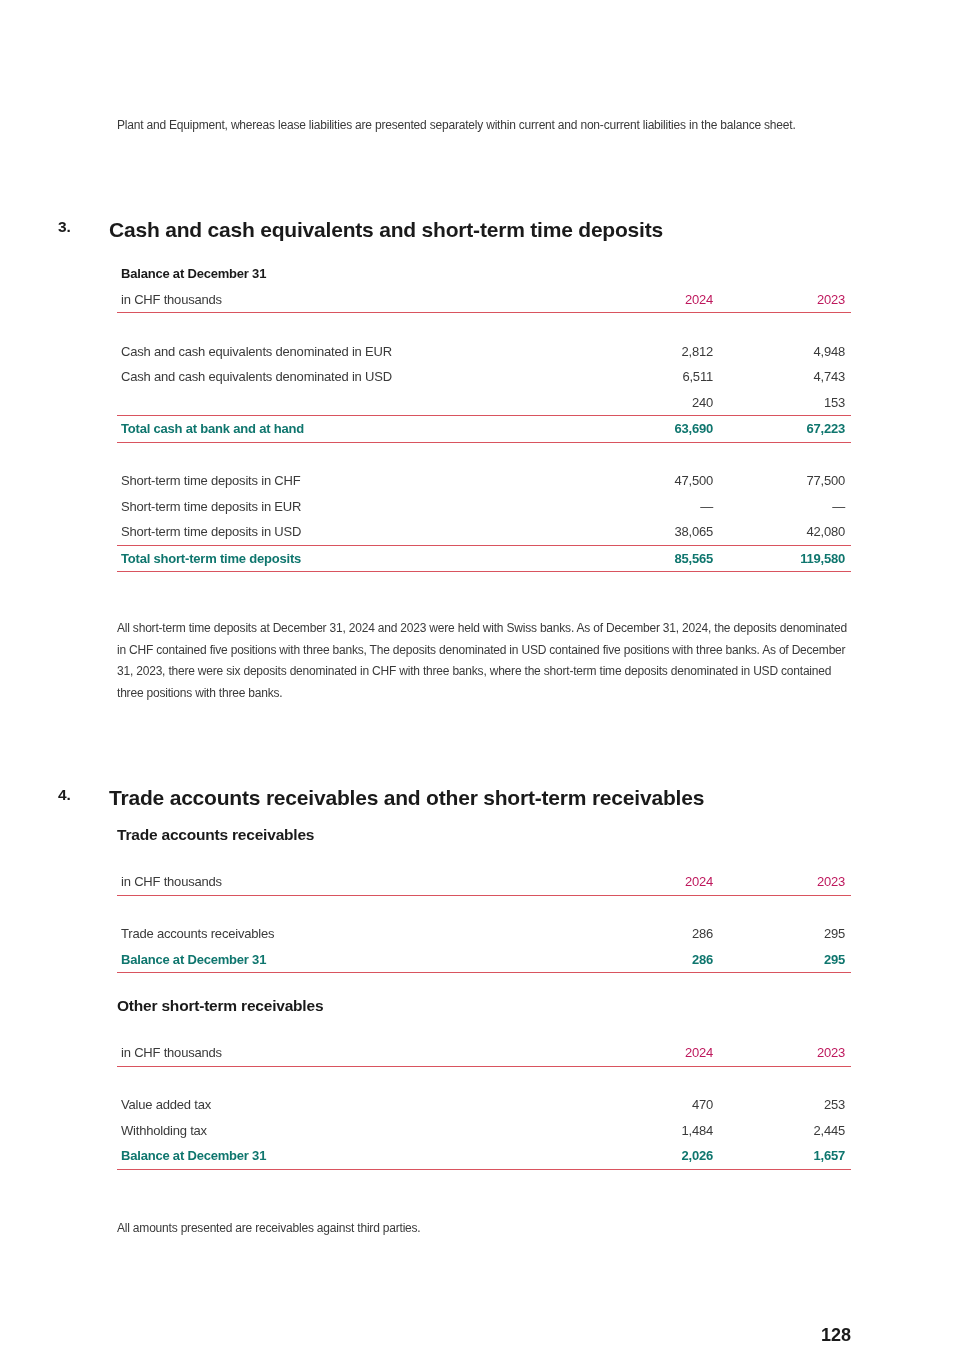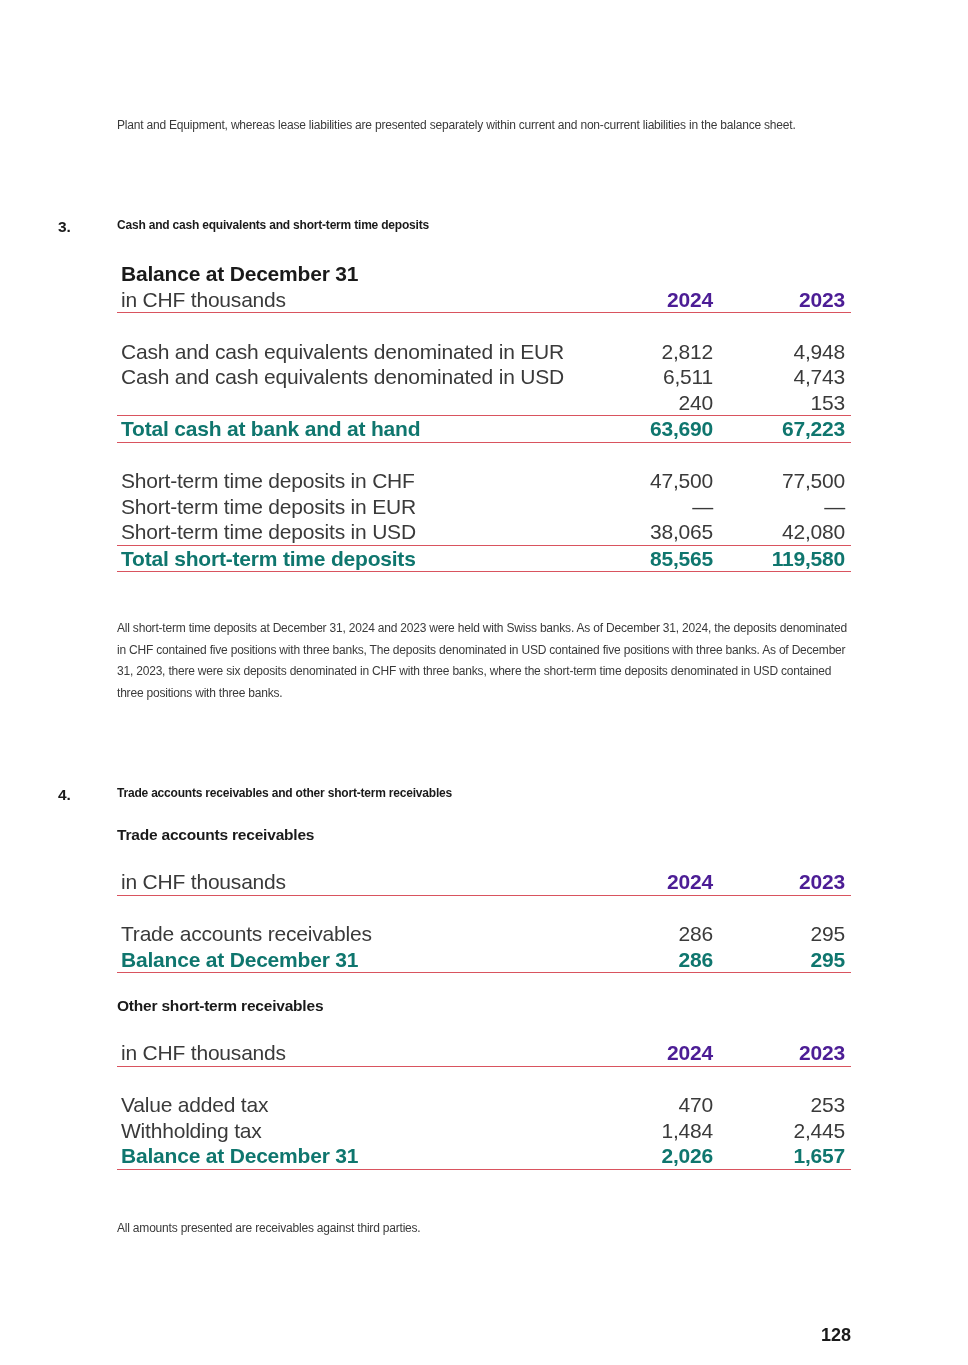--- a/index.html
+++ b/index.html
@@ -7,32 +7,32 @@
     width: 968px; height: 1365px; position: relative; overflow: hidden;
     font-family: "Liberation Sans", "DejaVu Sans", sans-serif;
     color: #333333;
   }
   .abs { position: absolute; }
   .para {
     left: 117px; width: 735px; font-size: 12px; line-height: 21.5px;
     color: #3a3a3a; letter-spacing: -0.2px;
   }
   .sec-num { left: 58px; font-size: 15.5px; font-weight: bold; color: #1a1a1a; }
-  .sec-title { left: 117px; font-size: 12px; font-weight: bold; color: #1a1a1a; letter-spacing: -0.2px; }
+  .sec-title { left: 109px; font-size: 21px; font-weight: bold; color: #1a1a1a; letter-spacing: -0.2px; }
   .sub-title { left: 117px; font-size: 15.5px; font-weight: bold; color: #1a1a1a; letter-spacing: -0.2px; }
   .fin-table { left: 117px; width: 734px; }
   .row {
-    position: relative; height: 25.5px; line-height: 25.5px; font-size: 21px;
+    position: relative; height: 25.5px; line-height: 25.5px; font-size: 13px;
     color: #3a3a3a; letter-spacing: -0.2px;
   }
   .row .label { position: absolute; left: 4px; white-space: nowrap; }
   .row .c1 { position: absolute; right: 138px; text-align: right; }
   .row .c2 { position: absolute; right: 6px; }
   .row.bold { font-weight: bold; color: #0f766e; }
-  .row.head .c1, .row.head .c2 { font-weight: bold; color: #4c1d95; }
+  .row.head .c1, .row.head .c2 { font-weight: normal; color: #be185d; }
   .row.head .label.bold { font-weight: bold; color: #1a1a1a; }
   .rule-bottom { border-bottom: 1px solid #d9535f; }
   .spacer { height: 25.5px; }
   .page-num { right: 117px; top: 1325px; font-size: 18px; font-weight: bold; color: #1a1a1a; }
 </style>
 </head>
 <body>
 
 <div class="abs para" style="top:115px;">Plant and Equipment, whereas lease liabilities are presented separately within current and non-current liabilities in the balance sheet.</div>
 

